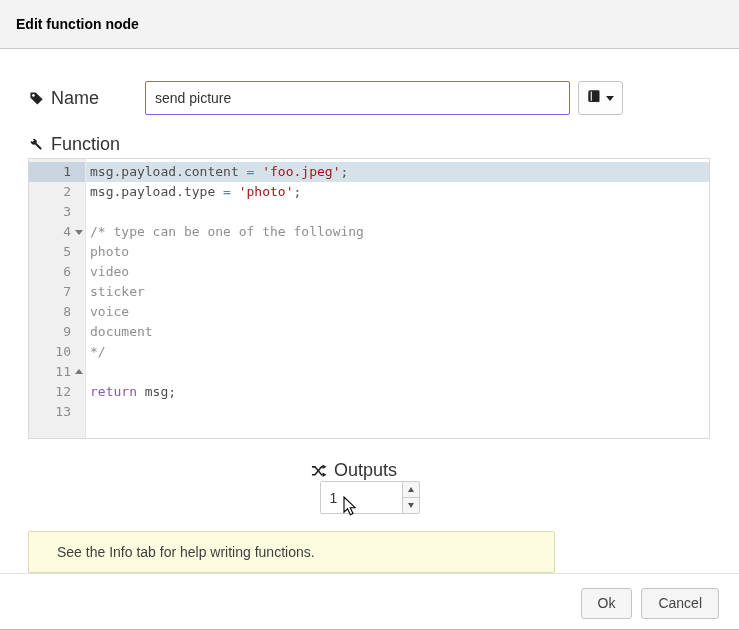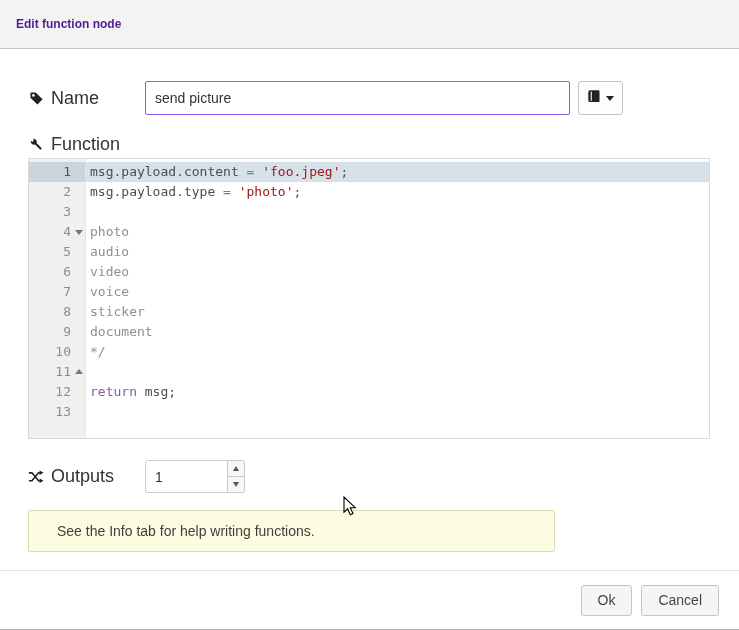--- a/index.html
+++ b/index.html
@@ -14,23 +14,23 @@
     border-bottom: 1px solid #b5b5b5;
     display: flex;
     flex-direction: column;
     overflow: hidden;
   }
 
   .dialog-header {
     height: 49px;
     background: var(--header-bg, #f3f3f3);
     border-bottom: 1px solid #c6c6c6;
-    font-size: 12px;
+    font-size: 14px;
     font-weight: bold;
-    color: #4c1d95;
+    color: #000000;
     line-height: 48px;
     padding: 0 16px;
     flex: none;
   }
 
   .dialog-body { flex: 1; padding: 32px 28px 0 28px; }
 
   .form-row { display: flex; align-items: center; }
   .row-label {
     width: 117px;
@@ -114,21 +114,21 @@
   .code { flex: 1; padding-top: 3px; overflow: hidden; }
   .code-line { white-space: pre; min-height: 20px; padding-left: 4px; color: var(--syntax-plain, #4d4d4c); }
   .code-line.active { background: var(--active-line-bg, #d7e1ea); }
   .tok-plain { color: var(--syntax-plain, #4d4d4c); }
   .tok-op    { color: var(--syntax-operator, #3e999f); }
   .tok-str   { color: var(--syntax-string, #a31515); }
   .tok-kw    { color: var(--syntax-keyword, #8959a8); }
   .tok-com   { color: var(--syntax-comment, #8e908c); }
 
   
-  .outputs-row { margin-top: 21px; }
+  .outputs-row { margin-top: 21px; flex-direction: column; }
   .spinner {
     width: 100px;
     height: 33px;
     border: 1px solid #ccc;
     border-radius: 2px;
     display: flex;
     background: #fff;
   }
   .spinner input {
     flex: 1;
@@ -252,25 +252,25 @@
           <div class="gutter-cell">9</div>
           <div class="gutter-cell">10</div>
           <div class="gutter-cell">11<span class="fold up"></span></div>
           <div class="gutter-cell">12</div>
           <div class="gutter-cell">13</div>
         </div>
       <div class="code">
           <div class="code-line active"><span class="tok-plain">msg.payload.content</span><span class="tok-plain"> </span><span class="tok-op">=</span><span class="tok-plain"> </span><span class="tok-str">'foo.jpeg'</span><span class="tok-plain">;</span></div>
           <div class="code-line"><span class="tok-plain">msg.payload.type</span><span class="tok-plain"> </span><span class="tok-op">=</span><span class="tok-plain"> </span><span class="tok-str">'photo'</span><span class="tok-plain">;</span></div>
           <div class="code-line"></div>
+          <div class="code-line"><span class="tok-com">/* type can be one of the following</span></div>
           <div class="code-line"><span class="tok-com">photo</span></div>
-          <div class="code-line"><span class="tok-com">audio</span></div>
           <div class="code-line"><span class="tok-com">video</span></div>
+          <div class="code-line"><span class="tok-com">sticker</span></div>
           <div class="code-line"><span class="tok-com">voice</span></div>
-          <div class="code-line"><span class="tok-com">sticker</span></div>
           <div class="code-line"><span class="tok-com">document</span></div>
           <div class="code-line"><span class="tok-com">*/</span></div>
           <div class="code-line"></div>
           <div class="code-line"><span class="tok-kw">return</span><span class="tok-plain"> msg;</span></div>
         </div>
     </div>
 
     <div class="form-row outputs-row">
       <div class="row-label">
         <span class="icon">

